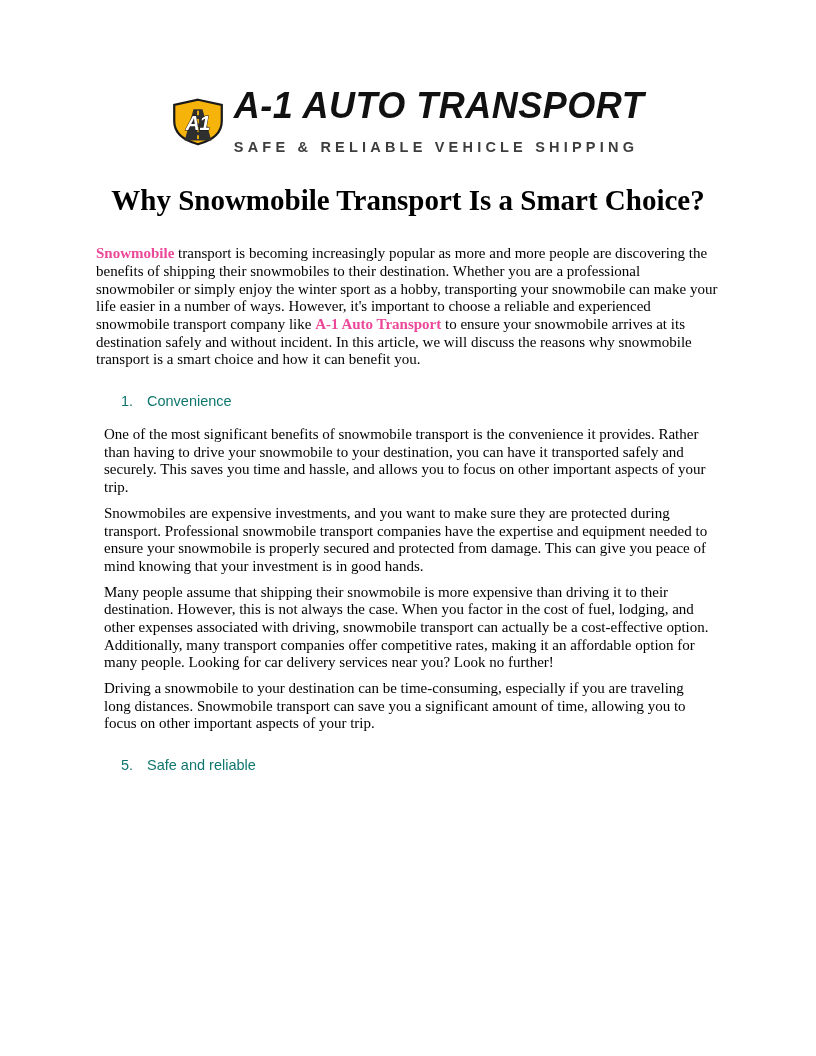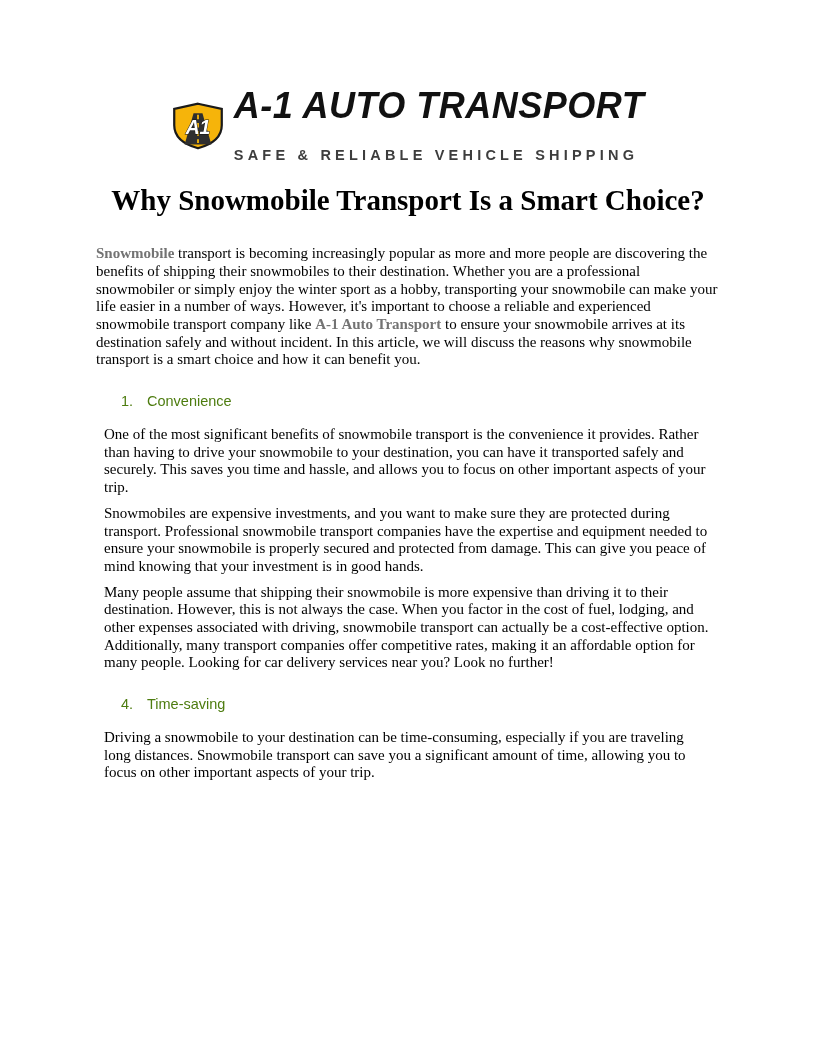--- a/index.html
+++ b/index.html
@@ -48,54 +48,54 @@
     letter-spacing: 0.5px;
     color: #111111;
     white-space: nowrap;
   }
   .logo-tagline {
     font-family: "Liberation Sans", sans-serif;
     font-weight: bold;
     font-size: 14.5px;
     letter-spacing: 4.2px;
     color: #3d3d3d;
-    margin-top: 23px;
+    margin-top: 15px;
     white-space: nowrap;
   }
 
   
   .doc-title {
     font-family: "Liberation Serif", serif;
     font-weight: bold;
     font-size: 29px;
     line-height: 1.32;
     text-align: center;
     max-width: 600px;
-    margin: 18px auto 26px auto;
+    margin: 26px auto 26px auto;
   }
 
   
   .para {
     font-size: 15px;
     line-height: 1.18;
     margin: 0;
     text-align: left;
   }
   .inline-link {
-    color: #737373;
+    color: #ec4899;
     font-weight: bold;
     text-decoration: none;
     cursor: pointer;
   }
 
   
   .section-heading {
     font-family: "Liberation Sans", sans-serif;
     font-size: 14.5px;
-    color: #4d7c0f;
+    color: #0f766e;
     margin: 24px 0 17px 0;
     padding-left: 25px;
   }
   .section-heading .num {
     display: inline-block;
     width: 26px;
   }
   .section-body {
     margin: 8px;
   }
@@ -122,17 +122,17 @@
 
   <p class="para"><a class="inline-link">Snowmobile</a><span> transport is becoming increasingly popular as more and more people are discovering the benefits of shipping their snowmobiles to their destination. Whether you are a professional snowmobiler or simply enjoy the winter sport as a hobby, transporting your snowmobile can make your life easier in a number of ways. However, it's important to choose a reliable and experienced snowmobile transport company like </span><a class="inline-link">A-1 Auto Transport</a><span> to ensure your snowmobile arrives at its destination safely and without incident. In this article, we will discuss the reasons why snowmobile transport is a smart choice and how it can benefit you.</span></p>
 
   <div class="section-heading"><span class="num">1.</span><span>Convenience</span></div>
   <p class="para section-body">One of the most significant benefits of snowmobile transport is the convenience it provides. Rather than having to drive your snowmobile to your destination, you can have it transported safely and securely. This saves you time and hassle, and allows you to focus on other important aspects of your trip.</p>
 
   <p class="para section-body">Snowmobiles are expensive investments, and you want to make sure they are protected during transport. Professional snowmobile transport companies have the expertise and equipment needed to ensure your snowmobile is properly secured and protected from damage. This can give you peace of mind knowing that your investment is in good hands.</p>
 
   <p class="para section-body">Many people assume that shipping their snowmobile is more expensive than driving it to their destination. However, this is not always the case. When you factor in the cost of fuel, lodging, and other expenses associated with driving, snowmobile transport can actually be a cost-effective option. Additionally, many transport companies offer competitive rates, making it an affordable option for many people. Looking for car delivery services near you? Look no further!</p>
 
-  <div class="section-heading"><span class="num">4.</span><span>Time-saving</span></div>
   <p class="para section-body">Driving a snowmobile to your destination can be time-consuming, especially if you are traveling long distances. Snowmobile transport can save you a significant amount of time, allowing you to focus on other important aspects of your trip.</p>
 
+  <div class="section-heading"><span class="num">5.</span><span>Safe and reliable</span></div>
 
 </div>
 
 </body></html>

